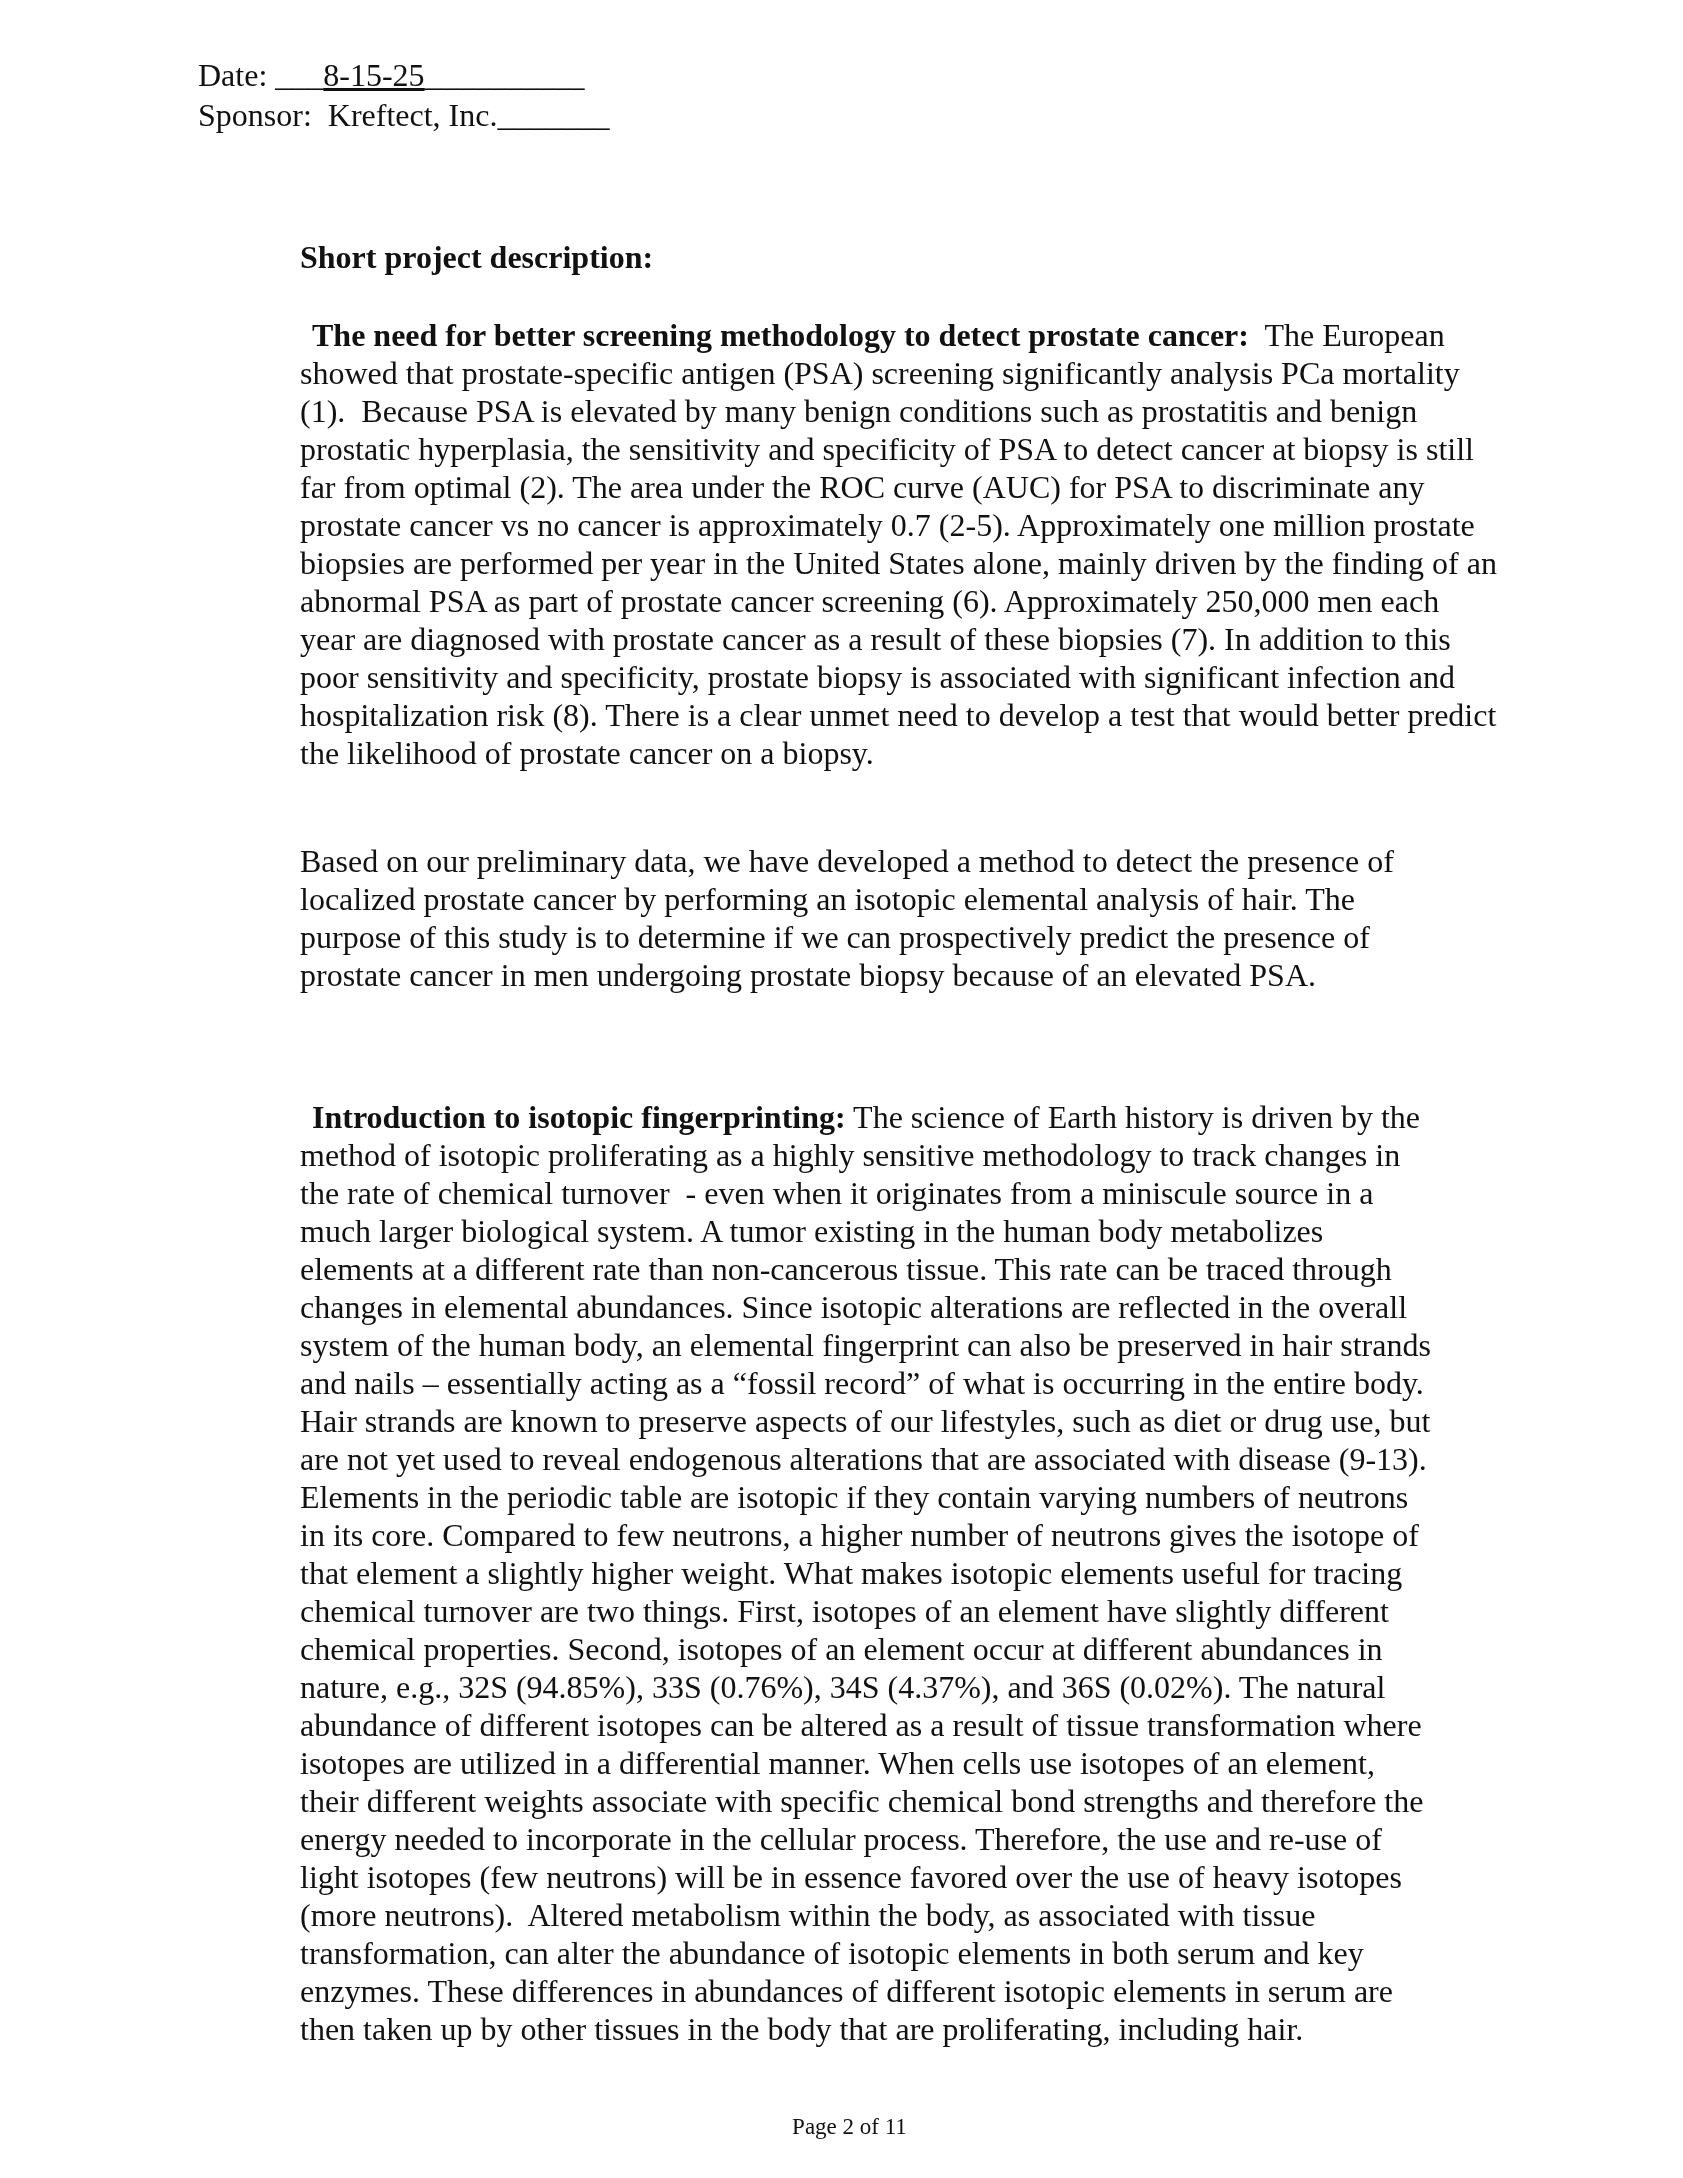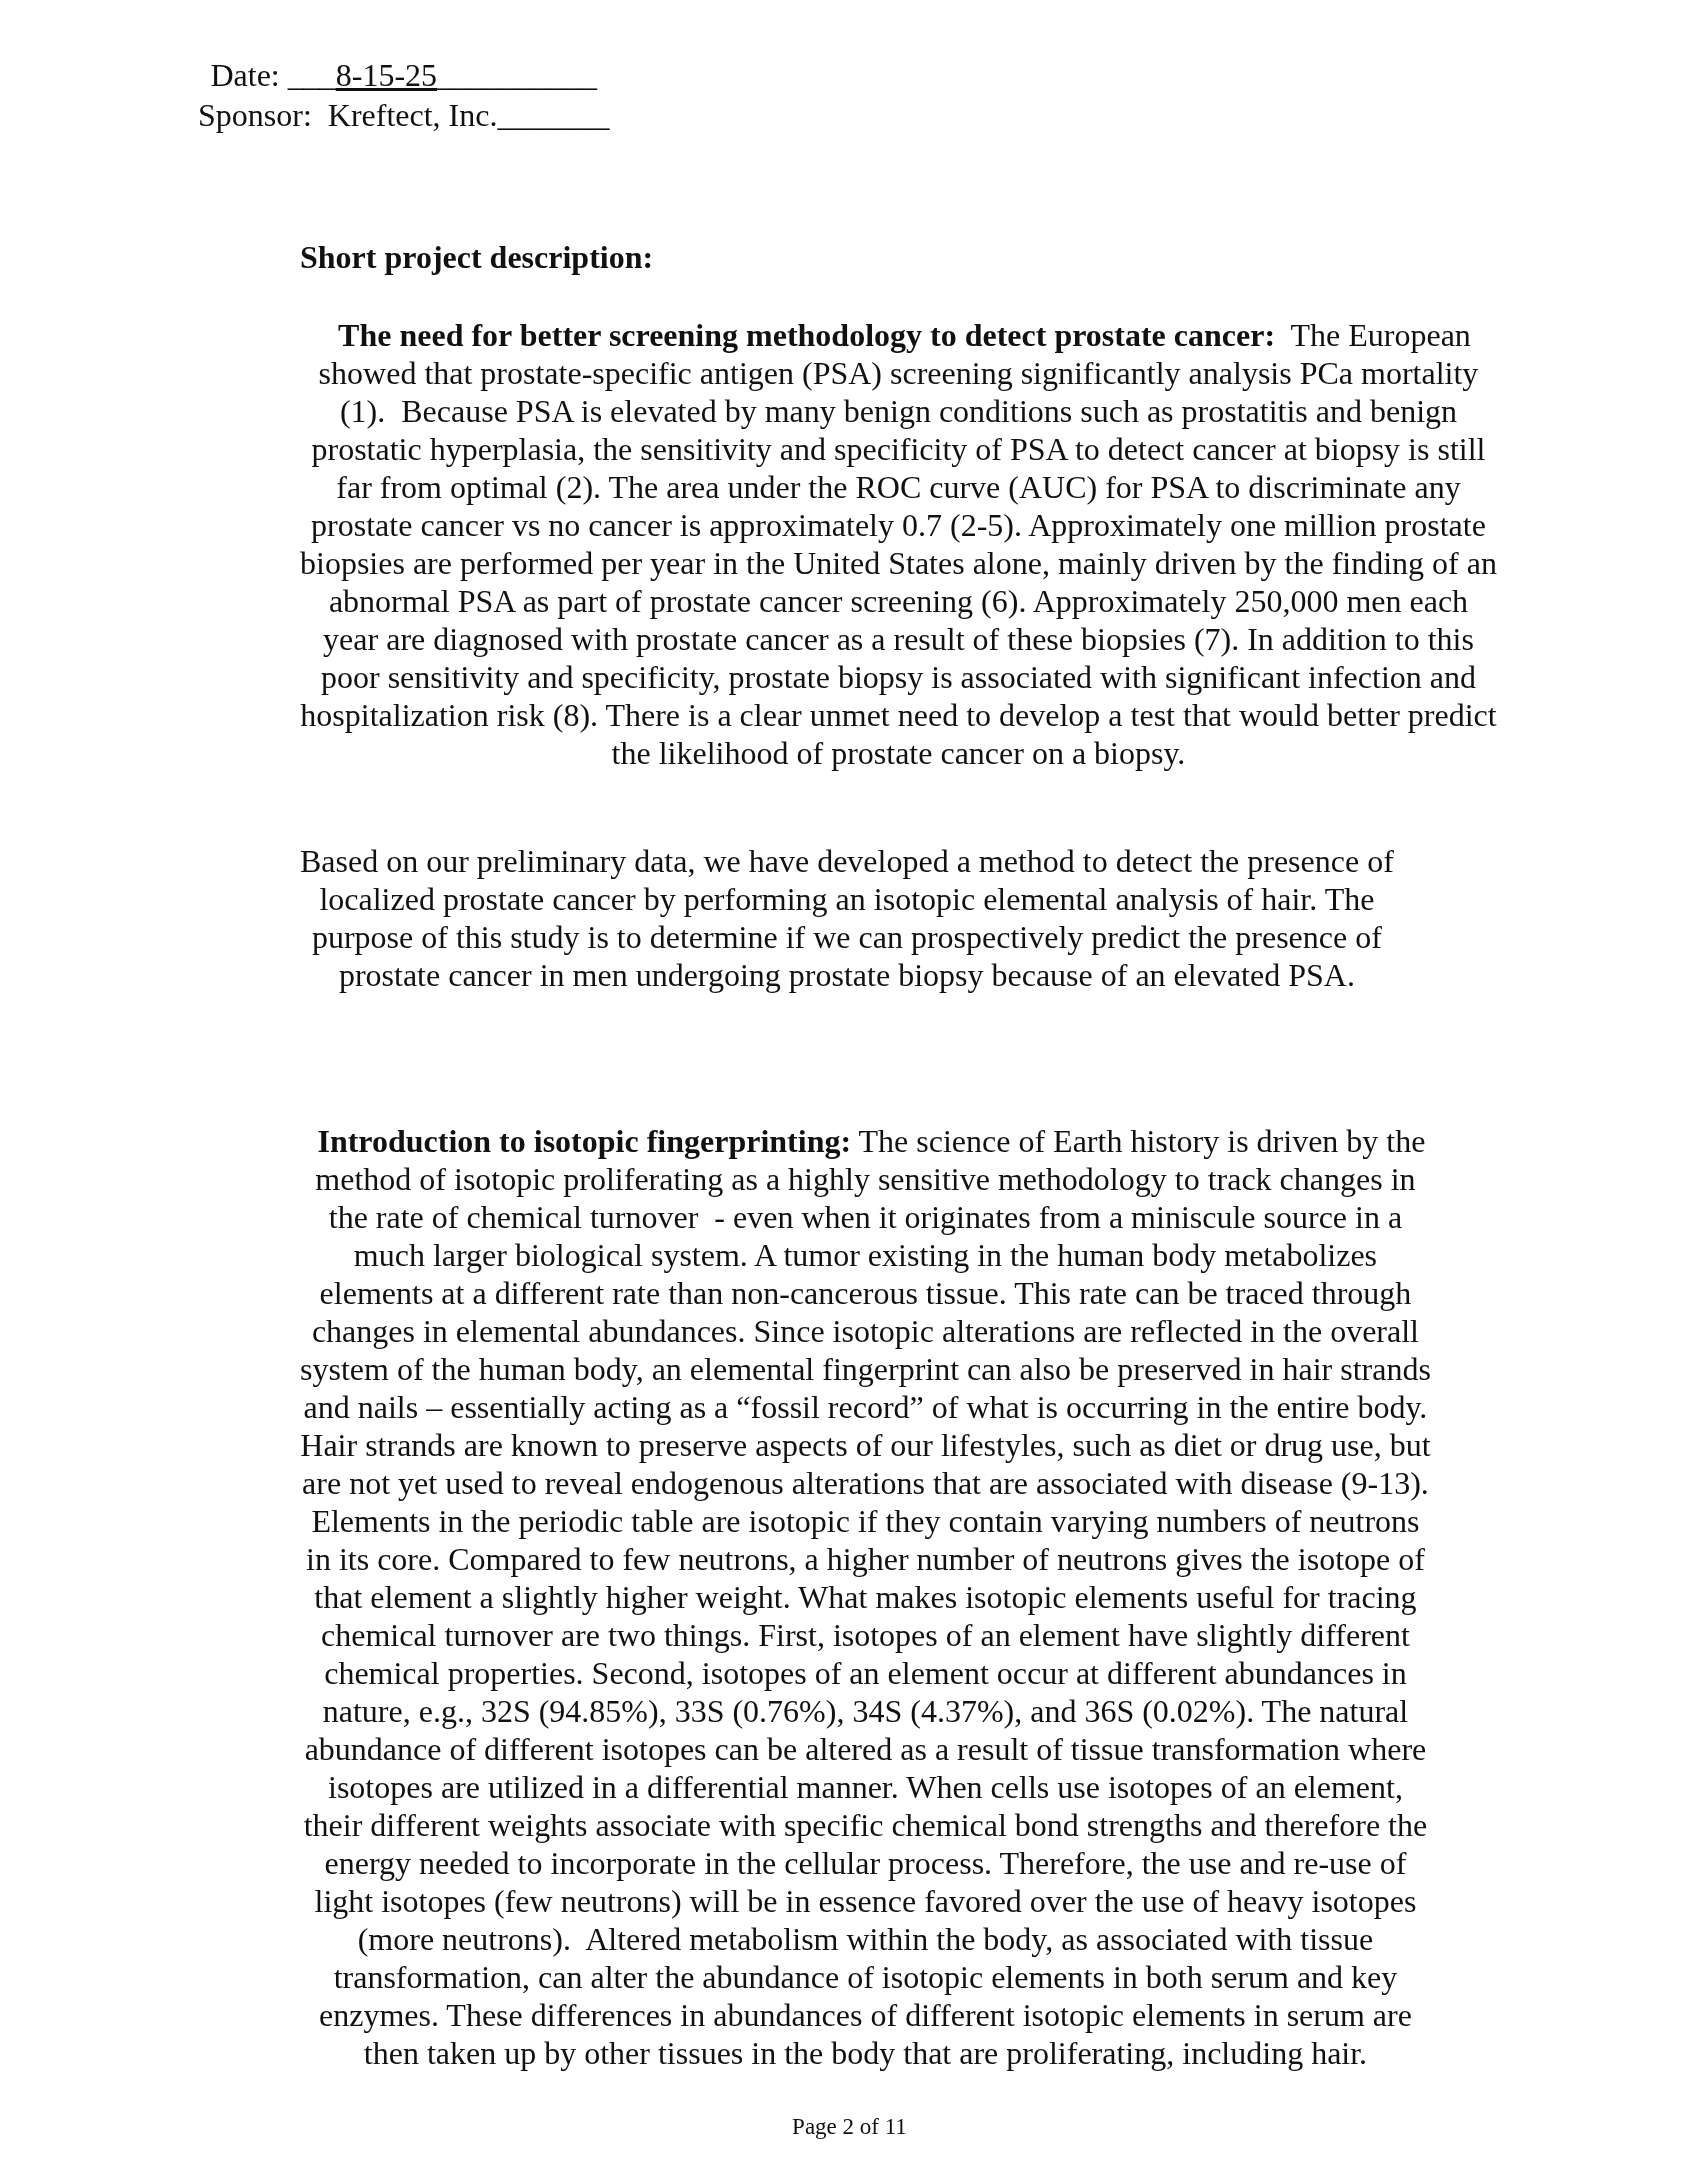--- a/index.html
+++ b/index.html
@@ -24,21 +24,20 @@
   }
   .header-block {
     position: absolute;
     left: 198px;
     top: 55px;
     font-size: 32px;
     line-height: 40px;
   }
   .line {
     white-space: pre;
-    text-align: center;
   }
   .bold {
     font-weight: bold;
     margin-left: 12px;
   }
   .underlined {
     text-decoration: underline;
   }
   .section-title {
     font-weight: bold;
@@ -85,21 +84,21 @@
 
   <div class="block" style="top:842px">
     <div>
         <div class="line">Based on our preliminary data, we have developed a method to detect the presence of</div>
         <div class="line">localized prostate cancer by performing an isotopic elemental analysis of hair. The</div>
         <div class="line">purpose of this study is to determine if we can prospectively predict the presence of</div>
         <div class="line">prostate cancer in men undergoing prostate biopsy because of an elevated PSA.</div>
       </div>
   </div>
 
-  <div class="block" style="top:1122px">
+  <div class="block" style="top:1098px">
     <div class="line"><span class="bold">Introduction to isotopic fingerprinting:</span><span> The science of Earth history is driven by the</span></div>
     <div>
         <div class="line">method of isotopic proliferating as a highly sensitive methodology to track changes in</div>
         <div class="line">the rate of chemical turnover  - even when it originates from a miniscule source in a</div>
         <div class="line">much larger biological system. A tumor existing in the human body metabolizes</div>
         <div class="line">elements at a different rate than non-cancerous tissue. This rate can be traced through</div>
         <div class="line">changes in elemental abundances. Since isotopic alterations are reflected in the overall</div>
         <div class="line">system of the human body, an elemental fingerprint can also be preserved in hair strands</div>
         <div class="line">and nails – essentially acting as a “fossil record” of what is occurring in the entire body.</div>
         <div class="line">Hair strands are known to preserve aspects of our lifestyles, such as diet or drug use, but</div>

